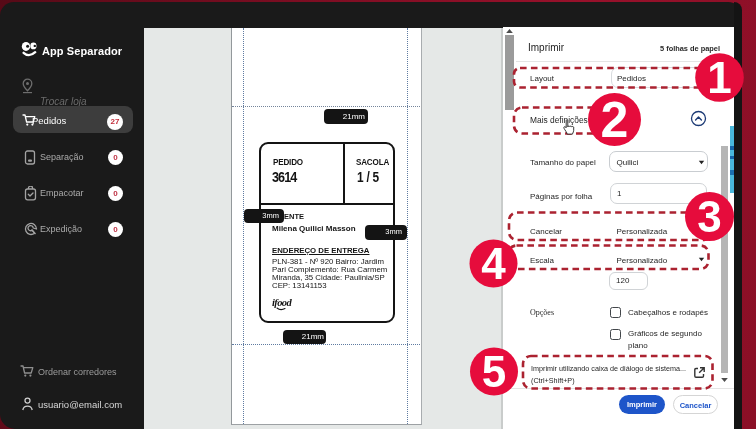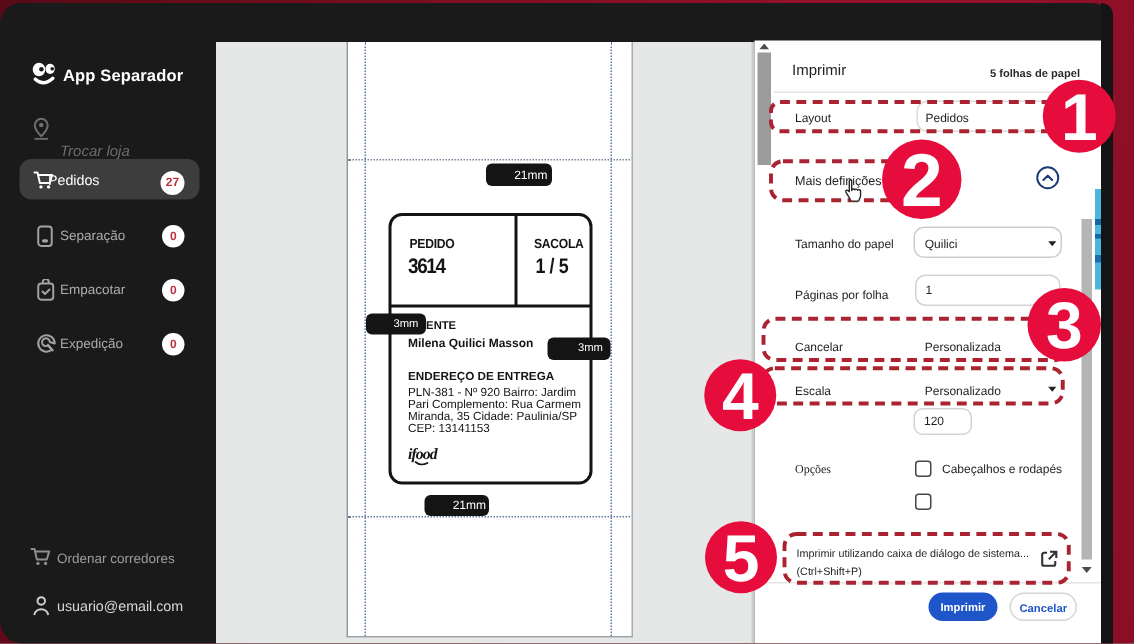--- a/index.html
+++ b/index.html
@@ -120,21 +120,21 @@
 <div class="abs" style="left:357px;top:169px;font-size:14px;font-weight:bold;color:#141414;letter-spacing:-0.3px;transform:scale(0.85,1);transform-origin:0 0;">1 / 5</div>
 
 <div class="abs" style="left:272px;top:212px;font-size:7.5px;font-weight:bold;color:#141414;">CLIENTE</div>
 
 <div class="abs" style="left:272px;top:224px;font-size:8px;font-weight:bold;color:#141414;">Milena Quilici Masson</div>
 
 <div class="abs" style="left:244px;top:209px;width:40px;height:14px;background:#141414;border-radius:4px;color:#fff;font-size:7.5px;text-align:right;line-height:14px;padding-right:5px;box-sizing:border-box;">3mm</div>
 
 <div class="abs" style="left:365px;top:225px;width:42px;height:14.5px;background:#141414;border-radius:4px;color:#fff;font-size:7.5px;text-align:right;line-height:14.5px;padding-right:5px;box-sizing:border-box;">3mm</div>
 
-<div class="abs" style="left:272px;top:246px;font-size:7.8px;font-weight:bold;color:#141414;">ENDEREÇO DE ENTREGA</div>
+<div class="abs" style="left:272px;top:246px;font-size:7.8px;font-weight:bold;color:#141414;text-decoration:underline;">ENDEREÇO DE ENTREGA</div>
 
 <div class="abs" style="left:272px;top:257.5px;width:118px;font-size:7.8px;font-weight:normal;color:#141414;line-height:8.2px;">PLN-381 - Nº 920 Bairro: Jardim Pari Complemento: Rua Carmem Miranda, 35 Cidade: Paulinia/SP CEP: 13141153</div>
 
 <svg class="abs" style="left:270.5px;top:294.5px;" width="30" height="18" viewBox="0 0 30 18">
   <text x="1" y="11" font-family="Liberation Serif,serif" font-style="italic" font-weight="bold" font-size="10.5" fill="#141414" letter-spacing="-0.6">ifood</text>
   <path d="M6 13 q3.5 3 8 0.6" stroke="#141414" stroke-width="1.1" fill="none" stroke-linecap="round"></path>
 </svg>
 
 <div class="abs" style="left:283px;top:329.5px;width:43px;height:14.5px;background:#141414;border-radius:4px;color:#fff;font-size:8px;text-align:right;line-height:14.5px;padding-right:2px;box-sizing:border-box;">21mm</div>
 
@@ -198,20 +198,21 @@
 <div class="abs" style="left:616px;top:276px;font-size:8px;color:#1f1f1f;">120</div>
 
 <div class="abs" style="left:530px;top:307.5px;font-size:8px;color:#1f1f1f;font-family:Liberation Serif, serif;">Opções</div>
 
 <div class="abs" style="left:610px;top:306.5px;width:11px;height:11px;border:1.6px solid #42464a;border-radius:2.5px;box-sizing:border-box;"></div>
 
 <div class="abs" style="left:628px;top:308px;font-size:8px;color:#1f1f1f;">Cabeçalhos e rodapés</div>
 
 <div class="abs" style="left:610px;top:329px;width:11px;height:11px;border:1.6px solid #42464a;border-radius:2.5px;box-sizing:border-box;"></div>
 
+<div class="abs" style="left:628px;top:327.5px;width:78px;font-size:8px;color:#1f1f1f;line-height:12px;">Gráficos de segundo plano</div>
 
 <div class="abs" style="left:531px;top:362.5px;width:170px;font-size:7.2px;color:#1f1f1f;line-height:12.5px;white-space:nowrap;">Imprimir utilizando caixa de diálogo de sistema...<br>(Ctrl+Shift+P)</div>
 
 <svg class="abs" style="left:693px;top:366px;" width="13" height="13" viewBox="0 0 13 13">
   <path d="M5 2.5 H3 a1.2 1.2 0 0 0 -1.2 1.2 V10 A1.2 1.2 0 0 0 3 11.2 h6.3 A1.2 1.2 0 0 0 10.5 10 V8" fill="none" stroke="#333" stroke-width="1.4"></path>
   <path d="M7 1.8 h4.2 v4.2 M11 2 L6.2 6.8" fill="none" stroke="#333" stroke-width="1.4"></path>
 </svg>
 
 <div class="abs" style="left:503px;top:388px;width:231px;height:1px;background:#e4e4e4;"></div>
 

